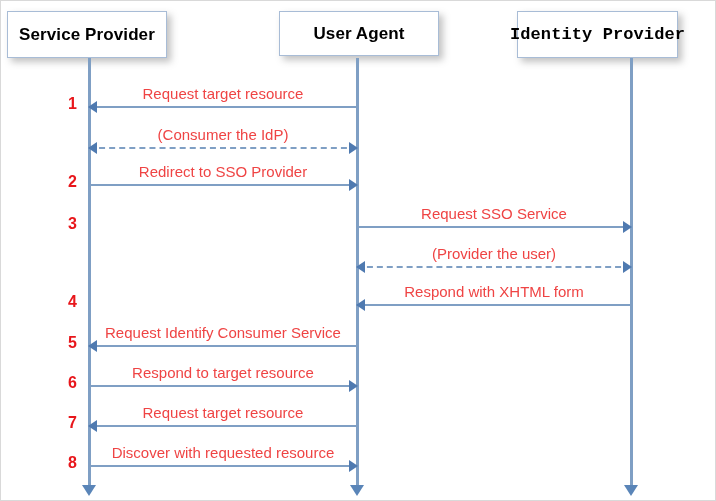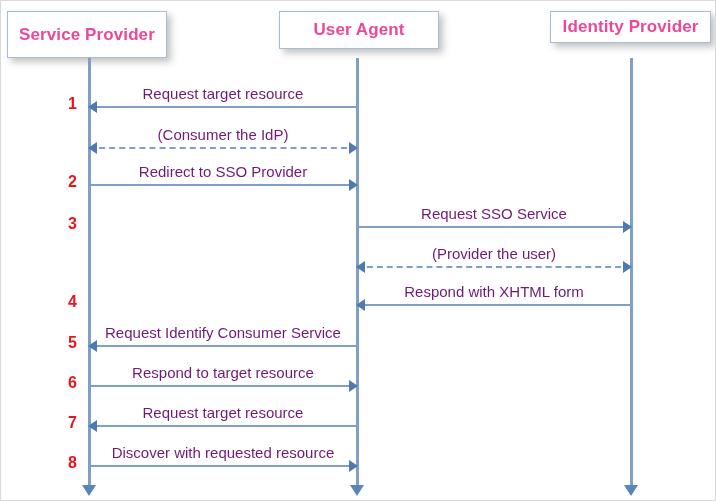--- a/index.html
+++ b/index.html
@@ -25,21 +25,21 @@
     border: 1px solid #a8bcd6;
     box-sizing: border-box;
     display: flex;
     align-items: center;
     justify-content: center;
     box-shadow: 4px 4px 7px rgba(120,120,120,0.45);
   }
   .lane-label {
     font-size: 17px;
     font-weight: bold;
-    color: #ec4899;
+    color: #000000;
     letter-spacing: 0.1px;
     white-space: nowrap;
   }
   .lifeline {
     position: absolute;
     width: 3px;
     background: #7f9fc4;
   }
   .lifeline-head {
     position: absolute;
@@ -79,21 +79,21 @@
   .arrow-head.right {
     right: -1px;
     border-left: 9px solid #4f7ab0;
   }
   .msg-label {
     position: absolute;
     bottom: 4px;
     width: 100%;
     text-align: left;
     font-size: 15px;
-    color: #701a75;
+    color: #ef4444;
     white-space: nowrap;
   }
   .msg-label.wide {
     left: 50%;
     transform: translateX(-50%);
     width: auto;
   }
   .step-num {
     position: absolute;
     font-size: 16px;
@@ -106,26 +106,26 @@
 </head>
 <body>
 
 <div id="diagram">
 
 <div class="lane-box" style="left: 6px; top: 10px; width: 160px; height: 47px;">
       <span class="lane-label">Service Provider</span>
     </div>
     <div class="lifeline" style="left: 87px; top: 57px; height: 427px;"></div>
     <div class="lifeline-head" style="left: 81px; top: 484px;"></div>
-    <div class="lane-box" style="left: 278px; top: 10px; width: 160px; height: 38px;">
+    <div class="lane-box" style="left: 278px; top: 10px; width: 160px; height: 45px;">
       <span class="lane-label">User Agent</span>
     </div>
     <div class="lifeline" style="left: 355px; top: 57px; height: 427px;"></div>
     <div class="lifeline-head" style="left: 349px; top: 484px;"></div>
-    <div class="lane-box" style="left: 549px; top: 10px; width: 161px; height: 32px;">
+    <div class="lane-box" style="left: 516px; top: 10px; width: 161px; height: 47px; font-family: Liberation Mono, monospace;">
       <span class="lane-label">Identity Provider</span>
     </div>
     <div class="lifeline" style="left: 629px; top: 57px; height: 427px;"></div>
     <div class="lifeline-head" style="left: 623px; top: 484px;"></div>
     <div class="msg" style="left: 88px; width: 268px; top: 105px;">
       <div class="line"></div>
       <div class="arrow-head left"></div>
       <div class="msg-label wide">Request target resource</div>
     </div>
     <div class="step-num" style="left: 56px; top: 94px;">1</div>

